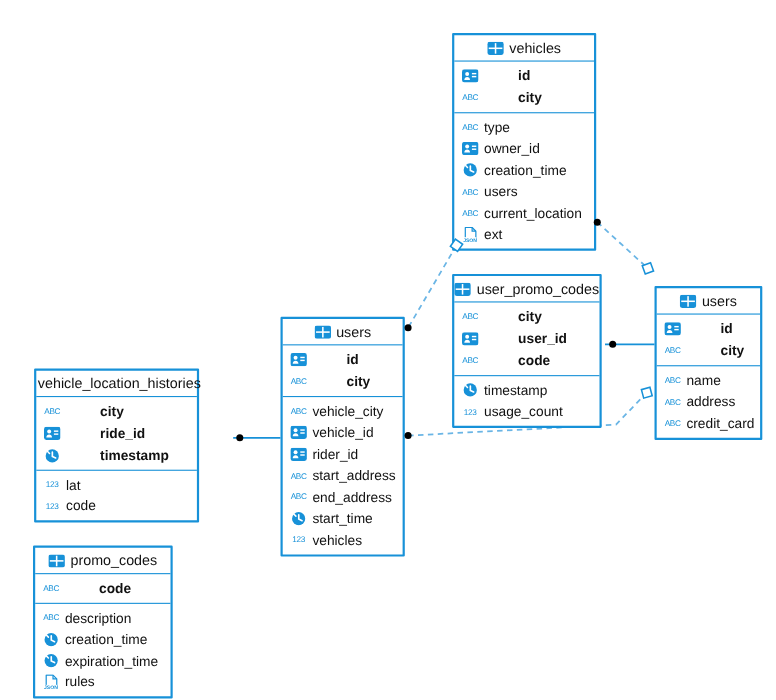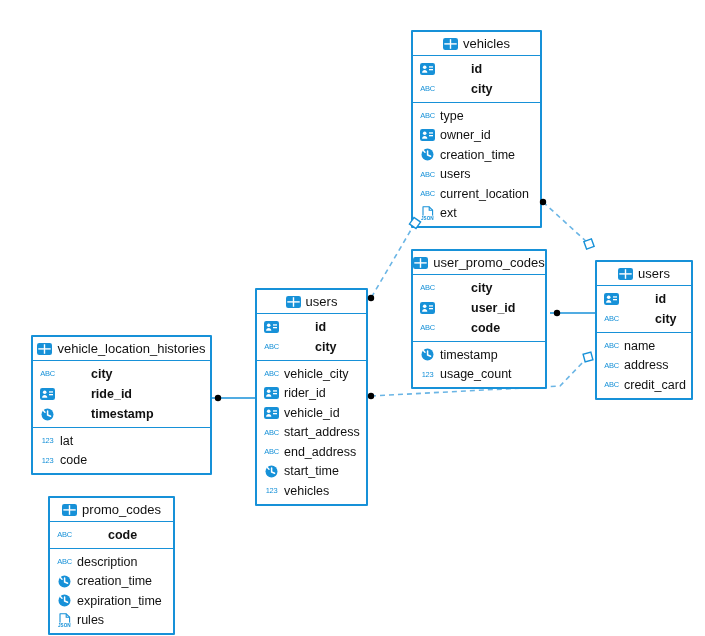--- a/index.html
+++ b/index.html
@@ -325,33 +325,33 @@
         <div class="tbl-row">
           <span class="col-icon">
             <svg class="svg-icon" width="15" height="12" viewBox="0 0 15 12">
               <rect width="15" height="12" rx="2.2" style="fill:var(--blue)"></rect>
               <circle cx="4.7" cy="4.2" r="1.8" style="fill:#fff"></circle>
               <path d="M2.1 9.7 C2.1 7.9 3.3 6.9 4.7 6.9 C6.1 6.9 7.3 7.9 7.3 9.7 Z" style="fill:#fff"></path>
               <rect x="9" y="3.3" width="4" height="1.3" style="fill:#fff"></rect>
               <rect x="9" y="6" width="4" height="1.3" style="fill:#fff"></rect>
             </svg>
           </span>
+          <span class="col-name">vehicle_id</span>
+        </div>
+        <div class="tbl-row">
+          <span class="col-icon">
+            <svg class="svg-icon" width="15" height="12" viewBox="0 0 15 12">
+              <rect width="15" height="12" rx="2.2" style="fill:var(--blue)"></rect>
+              <circle cx="4.7" cy="4.2" r="1.8" style="fill:#fff"></circle>
+              <path d="M2.1 9.7 C2.1 7.9 3.3 6.9 4.7 6.9 C6.1 6.9 7.3 7.9 7.3 9.7 Z" style="fill:#fff"></path>
+              <rect x="9" y="3.3" width="4" height="1.3" style="fill:#fff"></rect>
+              <rect x="9" y="6" width="4" height="1.3" style="fill:#fff"></rect>
+            </svg>
+          </span>
           <span class="col-name">rider_id</span>
-        </div>
-        <div class="tbl-row">
-          <span class="col-icon">
-            <svg class="svg-icon" width="15" height="12" viewBox="0 0 15 12">
-              <rect width="15" height="12" rx="2.2" style="fill:var(--blue)"></rect>
-              <circle cx="4.7" cy="4.2" r="1.8" style="fill:#fff"></circle>
-              <path d="M2.1 9.7 C2.1 7.9 3.3 6.9 4.7 6.9 C6.1 6.9 7.3 7.9 7.3 9.7 Z" style="fill:#fff"></path>
-              <rect x="9" y="3.3" width="4" height="1.3" style="fill:#fff"></rect>
-              <rect x="9" y="6" width="4" height="1.3" style="fill:#fff"></rect>
-            </svg>
-          </span>
-          <span class="col-name">vehicle_id</span>
         </div>
         <div class="tbl-row">
           <span class="col-icon">
             <span class="icon-text">ABC</span>
           </span>
           <span class="col-name">start_address</span>
         </div>
         <div class="tbl-row">
           <span class="col-icon">
             <span class="icon-text">ABC</span>
@@ -369,21 +369,21 @@
           <span class="col-name">start_time</span>
         </div>
         <div class="tbl-row">
           <span class="col-icon">
             <span class="icon-text">123</span>
           </span>
           <span class="col-name">vehicles</span>
         </div>
       </div>
     </div>
-    <div class="db-table" style="left: 31px; top: 335px; width: 181px;">
+    <div class="db-table" style="left: 31px; top: 335px; width: 150px;">
       <div class="tbl-header">
         <svg class="svg-icon" width="15" height="12" viewBox="0 0 15 12">
           <rect width="15" height="12" rx="2.2" style="fill:var(--blue)"></rect>
           <rect x="1.3" y="5.2" width="12.4" height="1.4" style="fill:#fff"></rect>
           <rect x="6.8" y="1.2" width="1.4" height="9.6" style="fill:#fff"></rect>
         </svg>
         <span class="tbl-name">vehicle_location_histories</span>
       </div>
       <div class="tbl-section pk">
         <div class="tbl-row">
@@ -423,21 +423,21 @@
           <span class="col-name">lat</span>
         </div>
         <div class="tbl-row">
           <span class="col-icon">
             <span class="icon-text">123</span>
           </span>
           <span class="col-name">code</span>
         </div>
       </div>
     </div>
-    <div class="db-table" style="left: 30px; top: 496px; width: 127px; margin-left: 18px;">
+    <div class="db-table" style="left: 30px; top: 496px; width: 127px;">
       <div class="tbl-header">
         <svg class="svg-icon" width="15" height="12" viewBox="0 0 15 12">
           <rect width="15" height="12" rx="2.2" style="fill:var(--blue)"></rect>
           <rect x="1.3" y="5.2" width="12.4" height="1.4" style="fill:#fff"></rect>
           <rect x="6.8" y="1.2" width="1.4" height="9.6" style="fill:#fff"></rect>
         </svg>
         <span class="tbl-name">promo_codes</span>
       </div>
       <div class="tbl-section pk">
         <div class="tbl-row">

